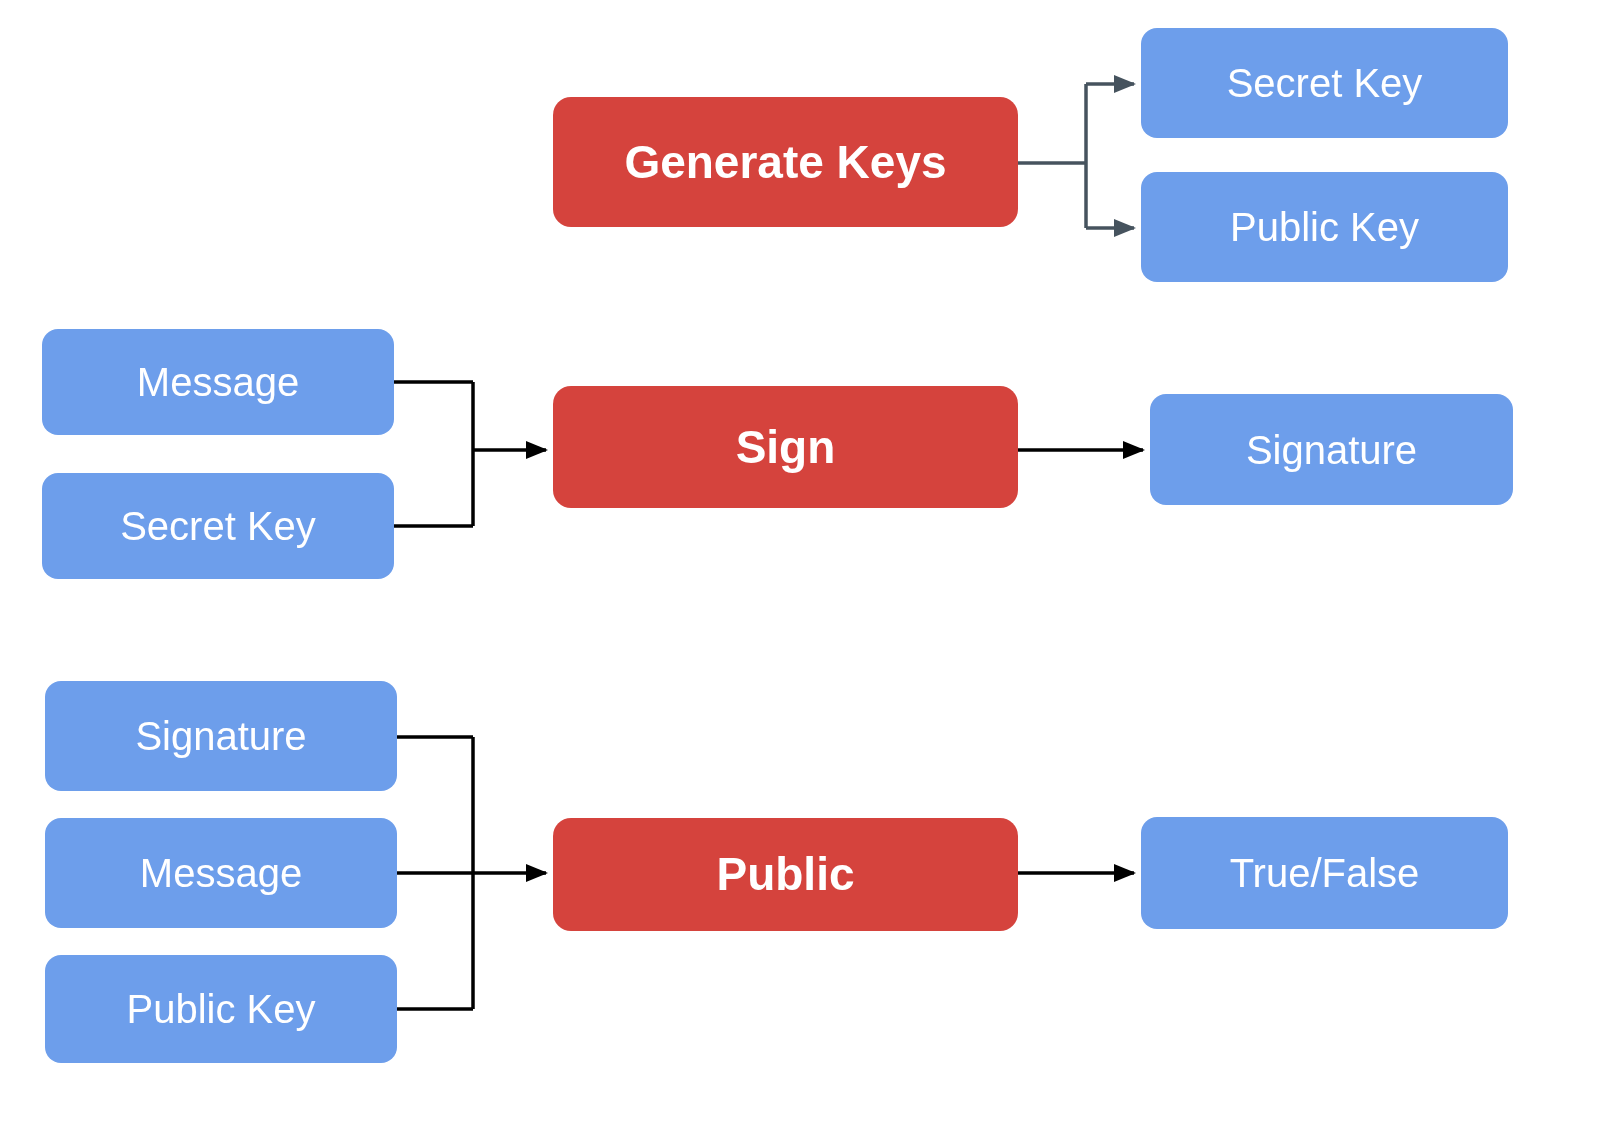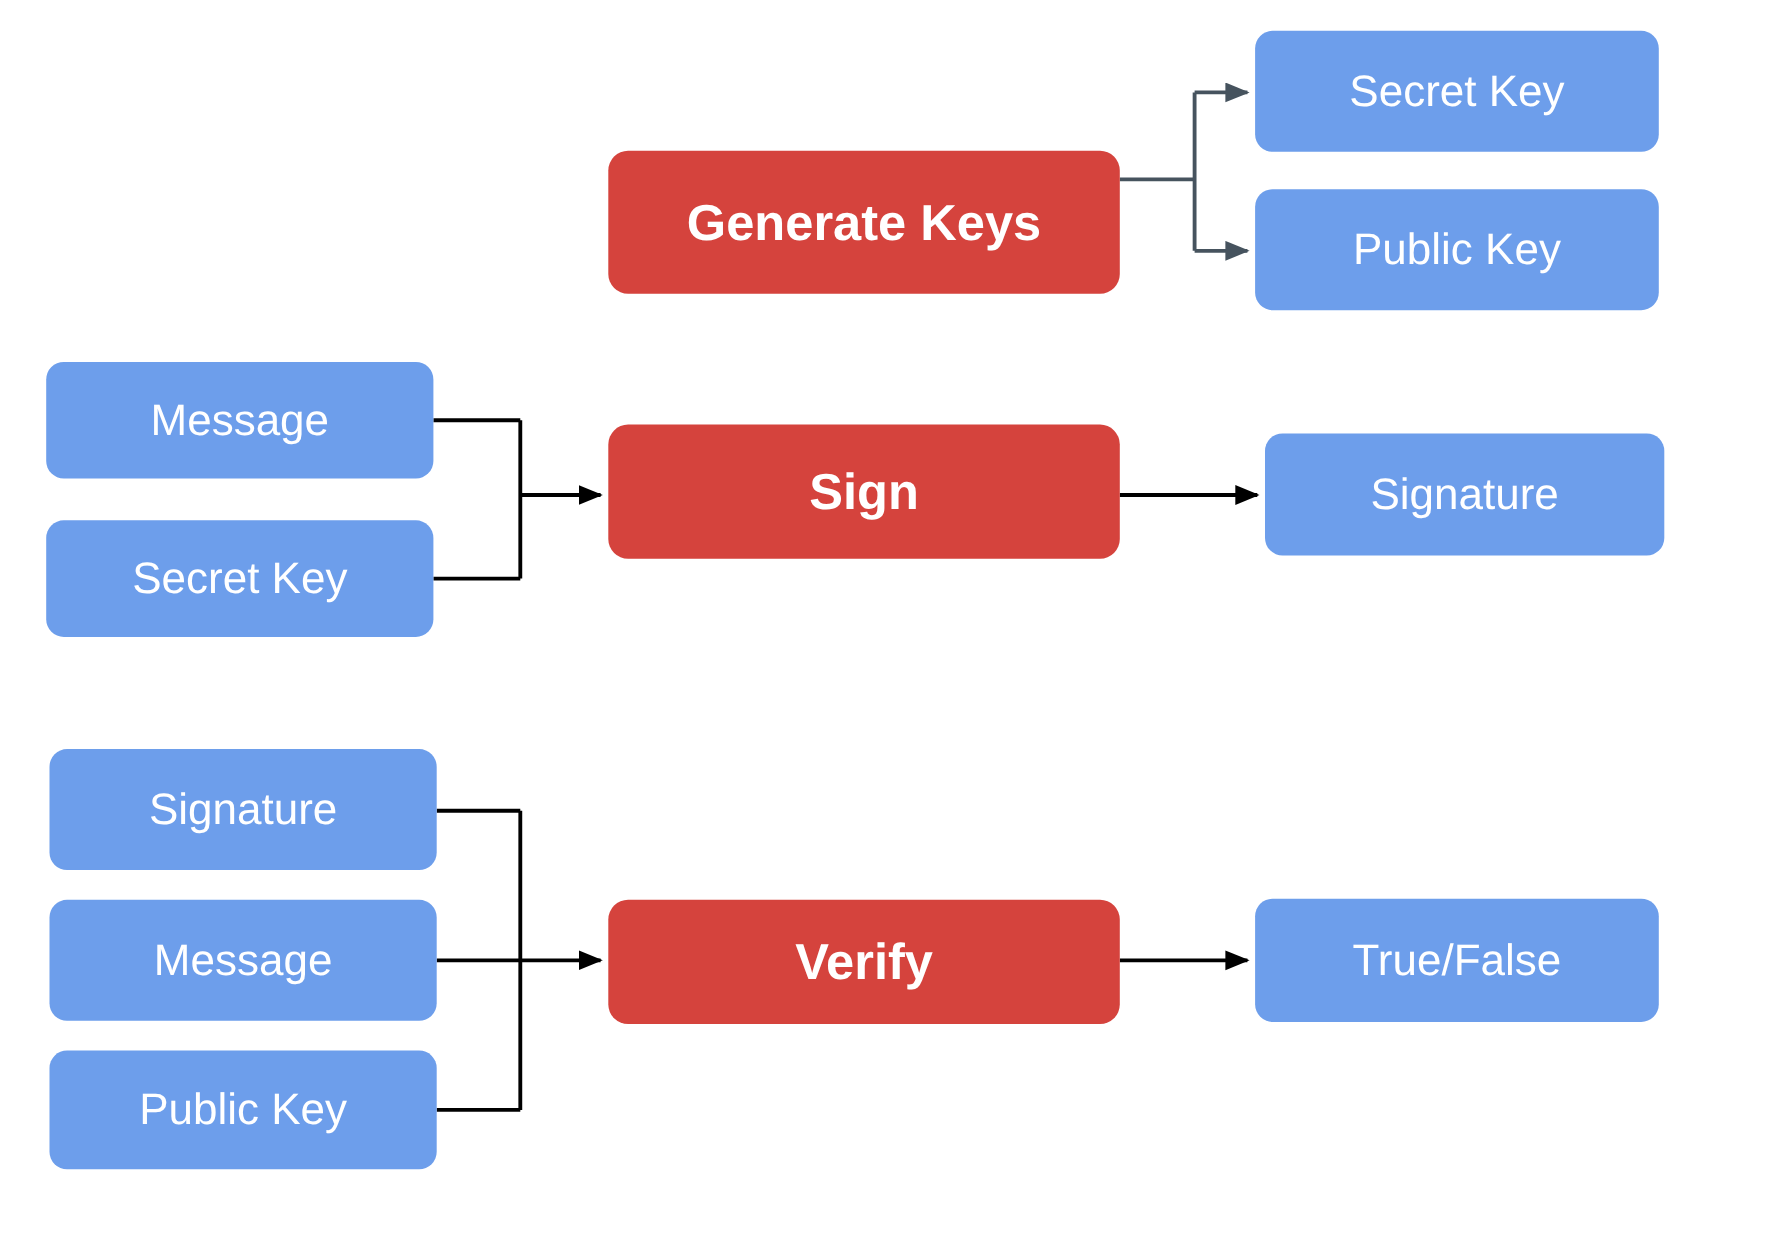--- a/index.html
+++ b/index.html
@@ -83,21 +83,21 @@
 
     <path class="wire black" d="M397,737 H473"></path>
     <path class="wire black" d="M397,873 H473"></path>
     <path class="wire black" d="M397,1009 H473"></path>
     <path class="wire black" d="M473,737 V1009"></path>
     <path class="wire black" d="M473,873 H546" marker-end="url(#arrowBlack)"></path>
 
     <path class="wire black" d="M1018,873 H1134" marker-end="url(#arrowBlack)"></path>
   </svg>
 
-  <div class="node process" style="left:553px; top:97px; width:465px; height:130px;margin-top:40px;">
+  <div class="node process" style="left:553px; top:97px; width:465px; height:130px;">
     <span>Generate Keys</span>
   </div>
   <div class="node io" style="left:1141px; top:28px; width:367px; height:110px;">
     <span>Secret Key</span>
   </div>
   <div class="node io" style="left:1141px; top:172px; width:367px; height:110px;">
     <span>Public Key</span>
   </div>
 
   <div class="node io" style="left:42px; top:329px; width:352px; height:106px;">
@@ -116,19 +116,19 @@
   <div class="node io" style="left:45px; top:681px; width:352px; height:110px;">
     <span>Signature</span>
   </div>
   <div class="node io" style="left:45px; top:818px; width:352px; height:110px;">
     <span>Message</span>
   </div>
   <div class="node io" style="left:45px; top:955px; width:352px; height:108px;">
     <span>Public Key</span>
   </div>
   <div class="node process" style="left:553px; top:818px; width:465px; height:113px;">
-    <span>Verify</span>
+    <span>Public</span>
   </div>
   <div class="node io" style="left:1141px; top:817px; width:367px; height:112px;">
     <span>True/False</span>
   </div>
 
 </div>
 
 </body></html>

